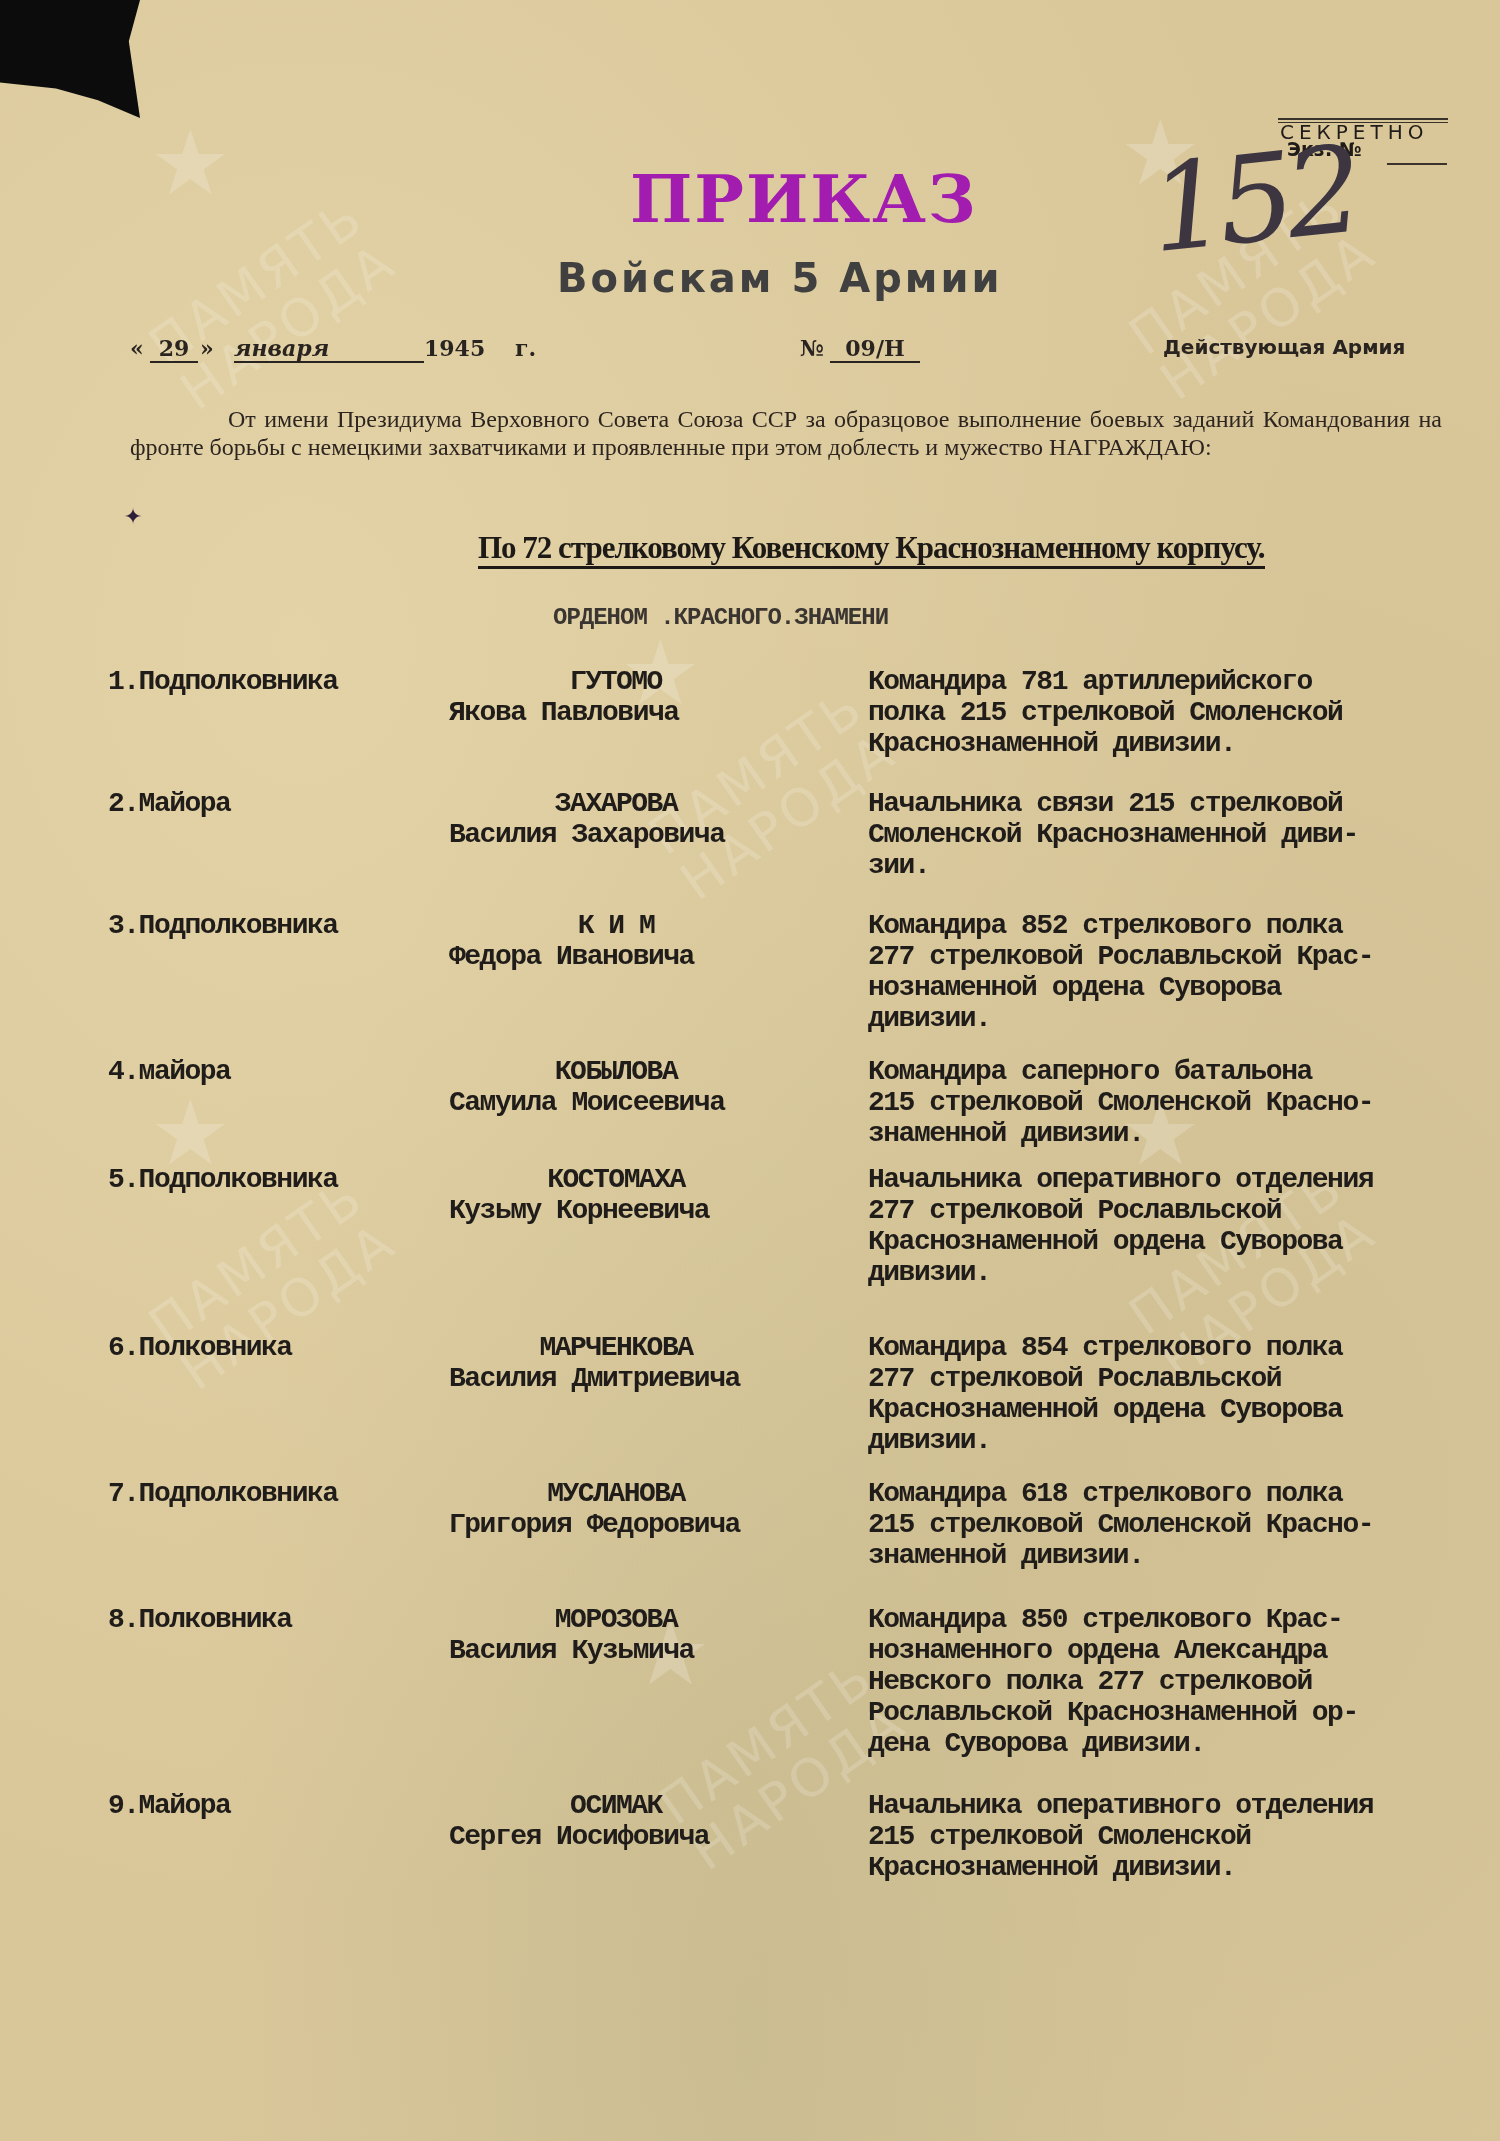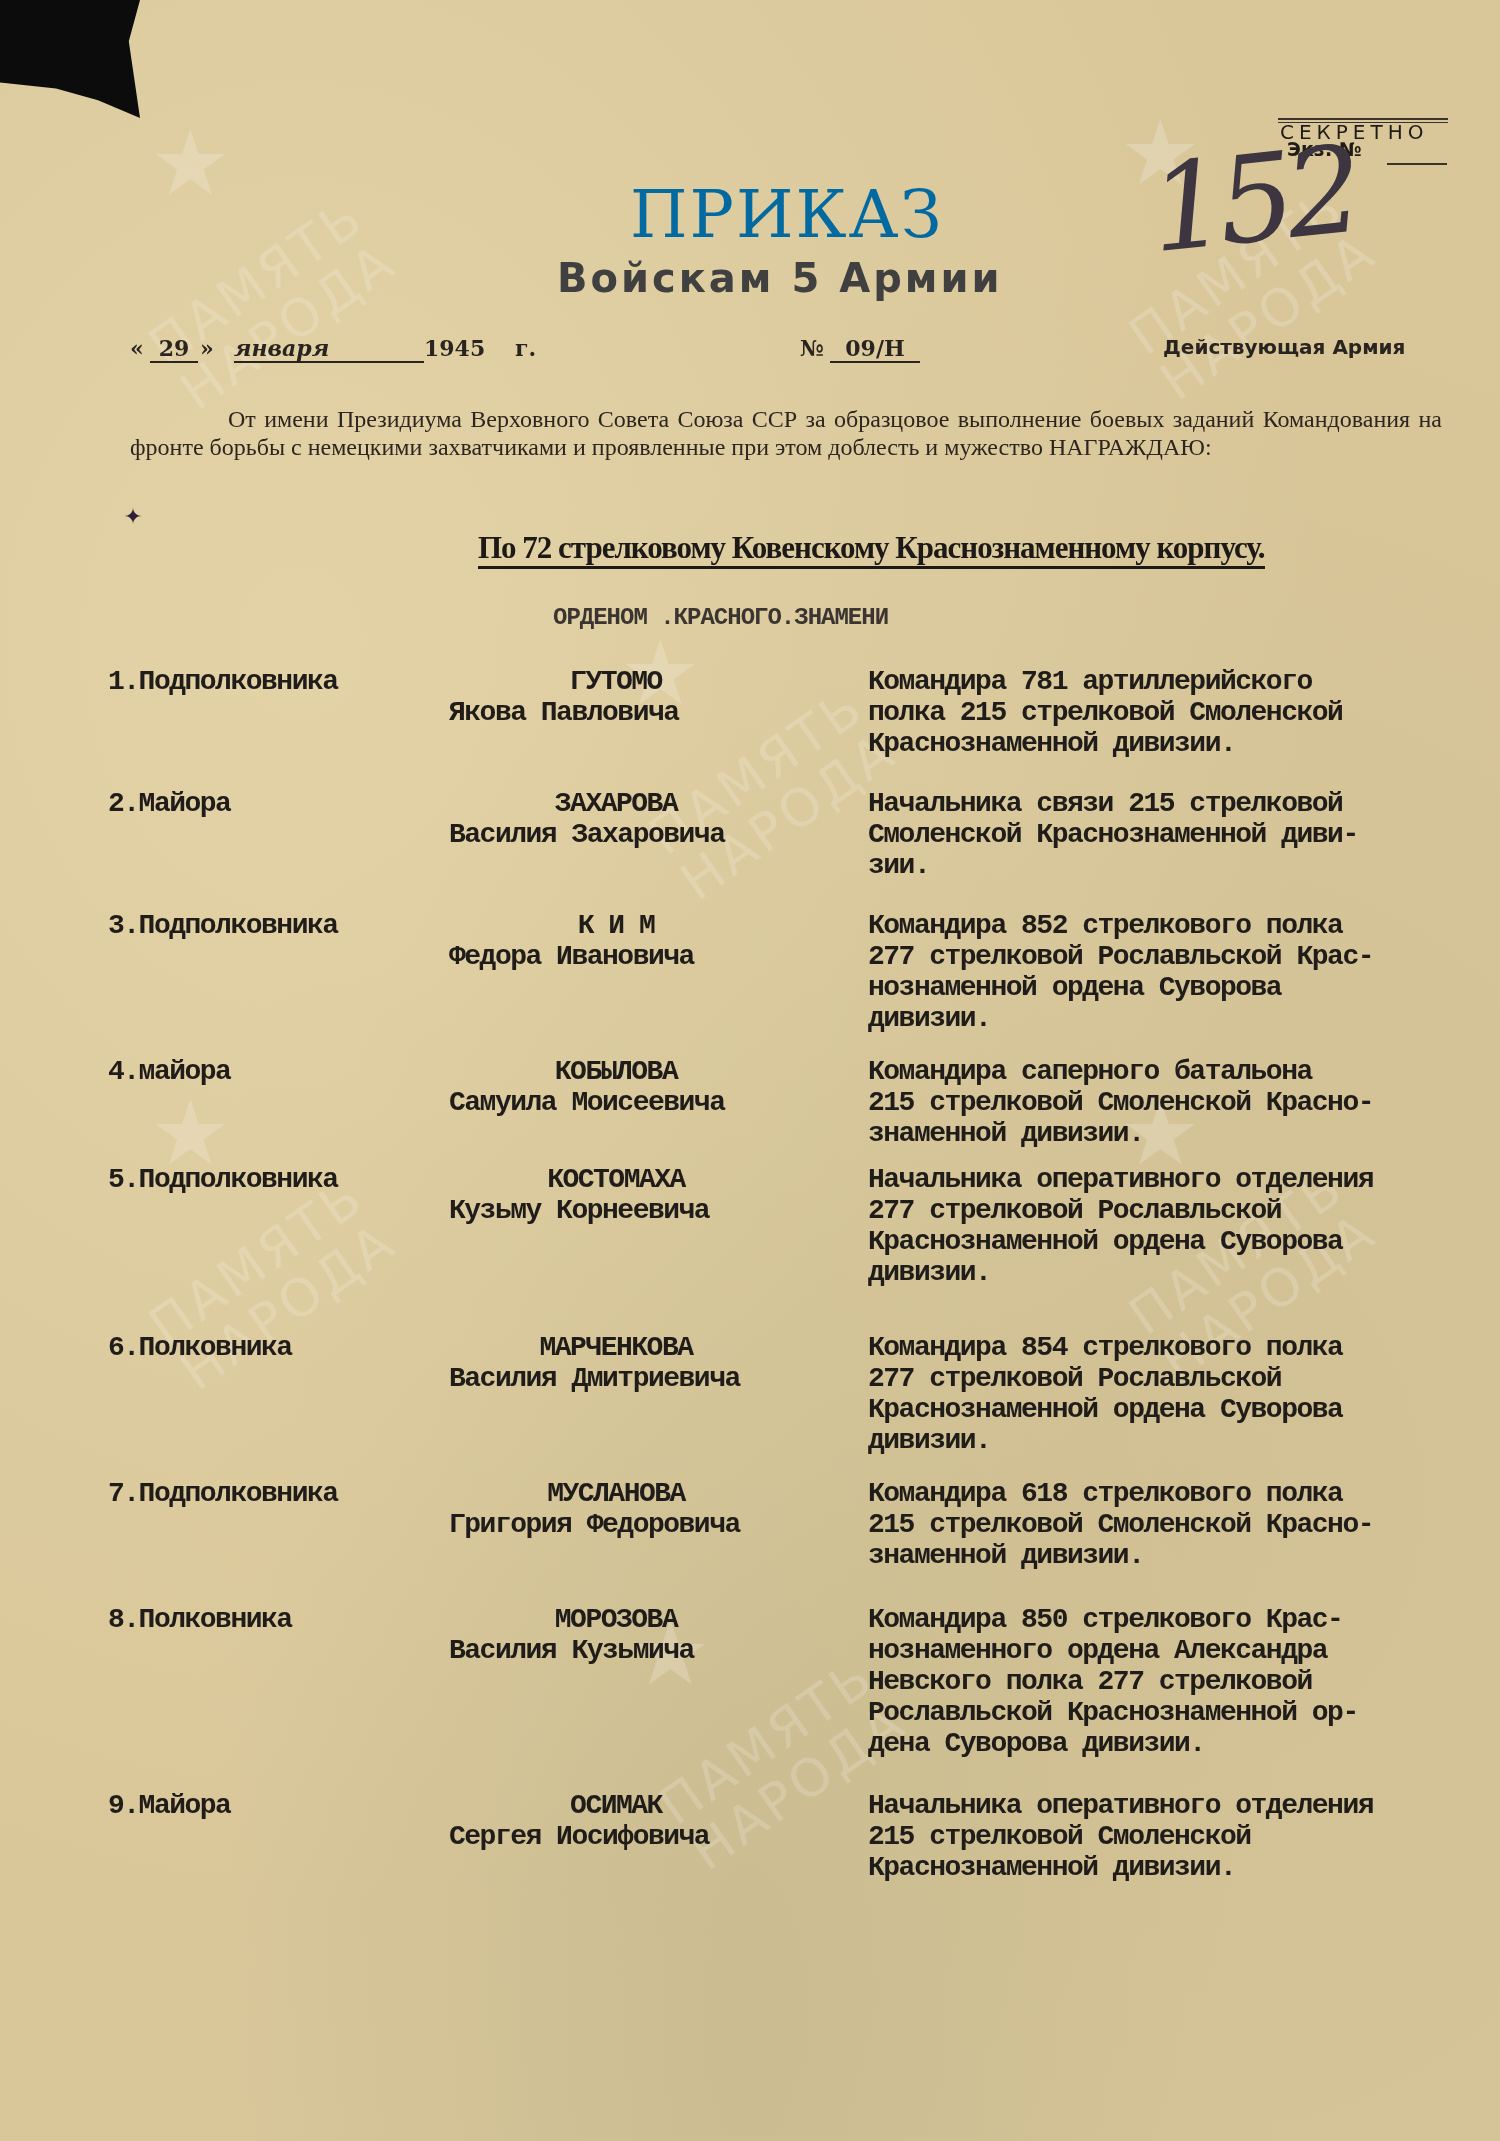--- a/index.html
+++ b/index.html
@@ -30,22 +30,22 @@
   }
   .secret { position: absolute; left: 1280px; top: 88px; font-family: "DejaVu Sans", sans-serif;
     font-weight: normal; font-size: 20px; letter-spacing: 5px; color: #1f1b18; margin-top: 32px; }
   .secret-line { position: absolute; left: 1278px; top: 118px; width: 170px; border-top: 2px solid #3a332c; }
   .secret-line2 { position: absolute; left: 1278px; top: 122px; width: 170px; border-top: 1px solid #3a332c; }
   .copy-label { position: absolute; left: 1287px; top: 138px; font-family: "DejaVu Sans", sans-serif; font-weight: bold;
     font-size: 19px; color: #1f1b18; }
   .copy-line { position: absolute; left: 1387px; top: 163px; width: 60px; border-top: 2px solid #3a332c; }
   .handwritten { position: absolute; left: 1150px; top: 130px; font-family: "DejaVu Serif", serif;
     font-style: italic; font-size: 120px; color: #3d3540; transform: rotate(-6deg); letter-spacing: -8px; }
-  .title { position: absolute; left: 630px; top: 176px; font-family: "DejaVu Serif", serif; font-weight: normal;
-    font-size: 66px; letter-spacing: 2px; color: #0369a1; }
+  .title { position: absolute; left: 630px; top: 160px; font-family: "DejaVu Serif", serif; font-weight: bold;
+    font-size: 66px; letter-spacing: 2px; color: #a21caf; }
   .subtitle { position: absolute; left: 557px; top: 255px; font-family: "DejaVu Sans", sans-serif; font-weight: bold;
     font-size: 40px; letter-spacing: 3px; color: #404040; }
   .date-row { position: absolute; top: 335px; left: 130px; width: 1320px; height: 40px;
     font-family: "DejaVu Serif", serif; font-size: 22px; font-weight: bold; color: #2a2420; }
   .date-row span { position: absolute; }
   .u { border-bottom: 2px solid #2a2420; }
   .army { font-family: "DejaVu Sans", sans-serif; font-size: 20px; }
   .preamble { position: absolute; left: 130px; top: 405px; width: 1312px; font-family: "Liberation Serif", serif;
     font-size: 24px; line-height: 28px; text-align: justify; color: #2d2520; }
   .preamble .indent { display: inline-block; width: 98px; }

